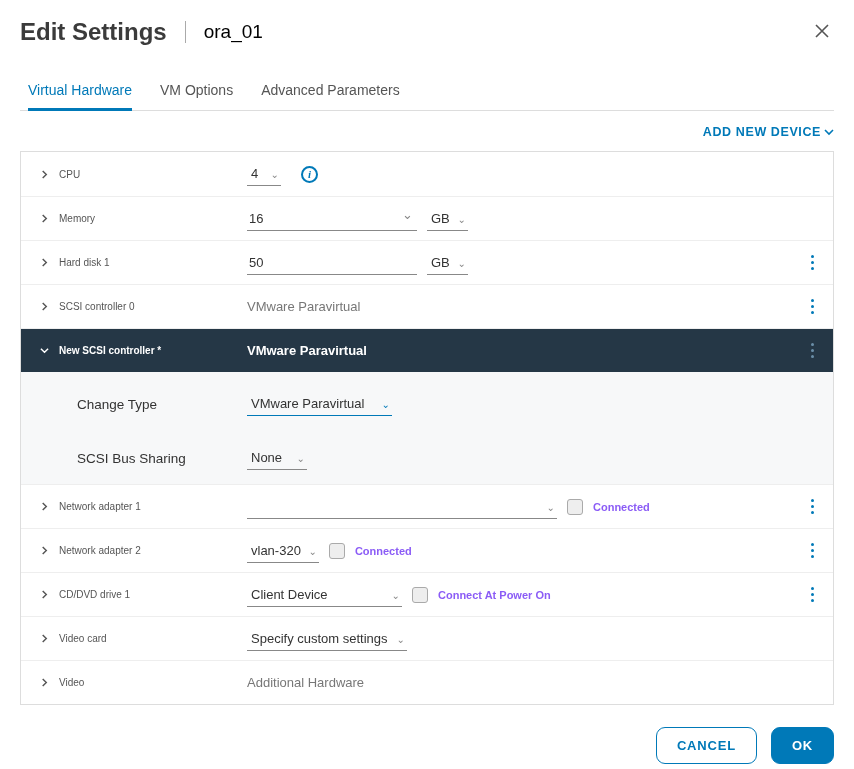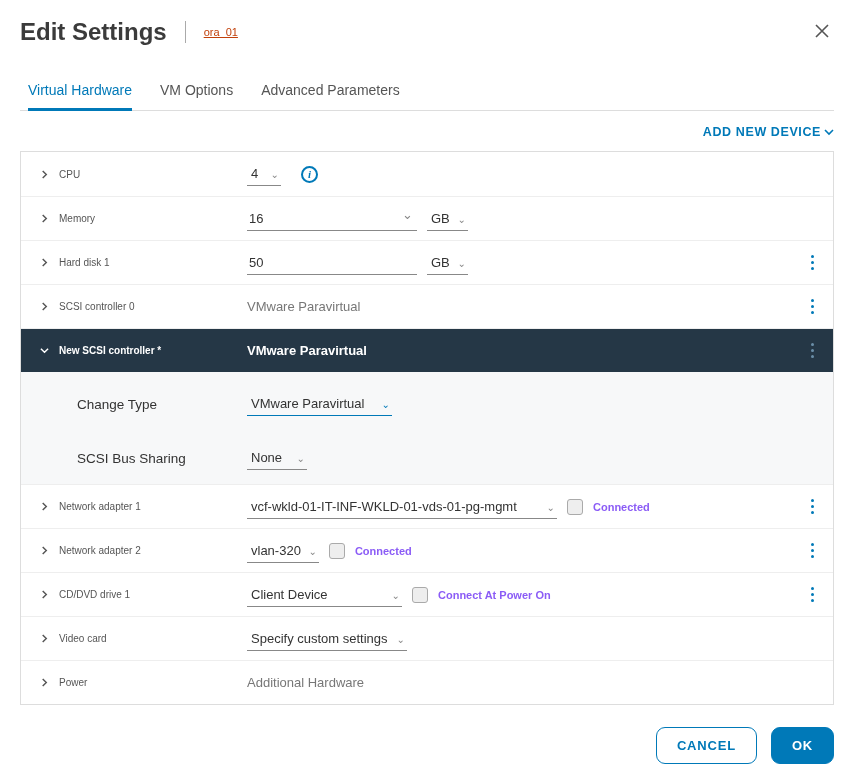--- a/index.html
+++ b/index.html
@@ -3,21 +3,21 @@
 <meta charset="utf-8">
 <style>
   * { box-sizing: border-box; margin: 0; padding: 0; }
   html, body { width: 854px; height: 769px; font-family: "Segoe UI", Arial, sans-serif; font-size: 13px; color: #333; background: #fff; }
   .dialog { width: 854px; height: 769px; position: relative; padding: 18px 20px 0 20px; display: flex; flex-direction: column; }
 
   .header { display: flex; align-items: center; justify-content: space-between; }
   .header-left { display: flex; align-items: center; gap: 18px; }
   .title { font-size: 24px; color: #3b3b3b; font-weight: 700; }
   .vsep { width: 1px; height: 22px; background: #aaa; }
-  .subtitle { font-size: 11px; color: #c2410c; text-decoration: underline; }
+  .subtitle { font-size: 19px; color: #000000; }
   .close-x { font-size: 20px; cursor: pointer; color: #555; padding: 4px; line-height: 1; }
 
   .tabs { display: flex; gap: 28px; margin-top: 26px; border-bottom: 1px solid #ddd; padding: 0 8px; }
   .tab { padding: 10px 0 12px 0; font-size: 14px; color: #555; cursor: pointer; position: relative; }
   .tab.active { color: #0079b8; }
   .tab.active::after { content: ""; position: absolute; left: 0; right: 0; bottom: -1px; height: 3px; background: #0079b8; }
 
   .addrow { display: flex; justify-content: flex-end; padding: 14px 0 12px 0; }
   .add-device { color: #0079b8; font-weight: 600; letter-spacing: .6px; font-size: 12.5px; display: inline-flex; align-items: center; gap: 3px; cursor: pointer; }
 
@@ -204,21 +204,20 @@
 
     <div class="row">
       <div class="toggle">
         <svg width="9" height="9" viewBox="0 0 10 10">
             <path d="M3 1 L7 5 L3 9" stroke="#555" stroke-width="1.6" fill="none"></path>
           </svg>
       </div>
       <div class="label">Network adapter 1</div>
       <div class="controls">
         <span class="sel" style="min-width:310px">
-          <span class="sel-val">vcf-wkld-01-IT-INF-WKLD-01-vds-01-pg-mgmt</span>
           <span class="sel-caret">⌄</span>
         </span>
         <span class="checkbox"></span>
         <span class="cklabel">Connected</span>
       </div>
       <div class="menu-dots">
           <span></span>
           <span></span>
           <span></span>
         </div>
@@ -282,21 +281,21 @@
         </span>
       </div>
     </div>
 
     <div class="row">
       <div class="toggle">
         <svg width="9" height="9" viewBox="0 0 10 10">
             <path d="M3 1 L7 5 L3 9" stroke="#555" stroke-width="1.6" fill="none"></path>
           </svg>
       </div>
-      <div class="label">Power</div>
+      <div class="label">Video</div>
       <div class="controls">
         <span class="plain">Additional Hardware</span>
       </div>
     </div>
 
   </div>
 
   <div class="footer">
     <button class="btn secondary">CANCEL</button>
     <button class="btn primary">OK</button>

